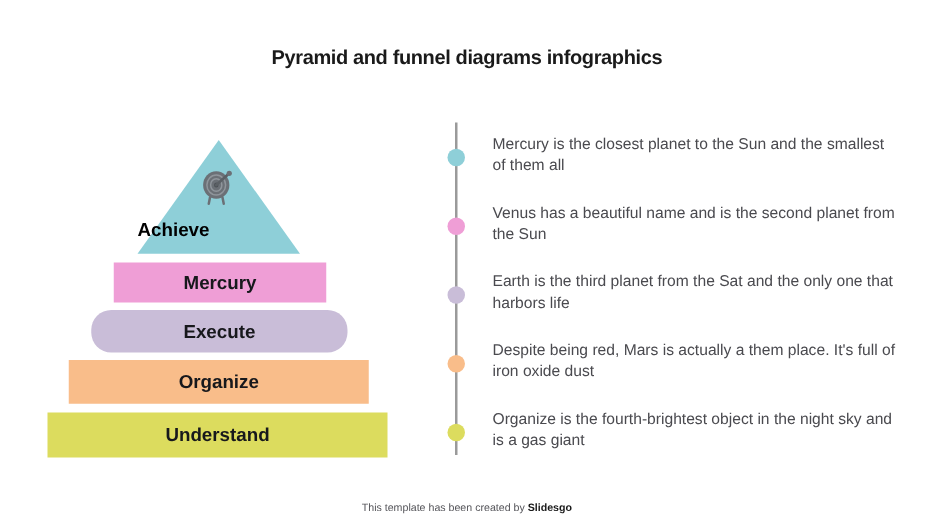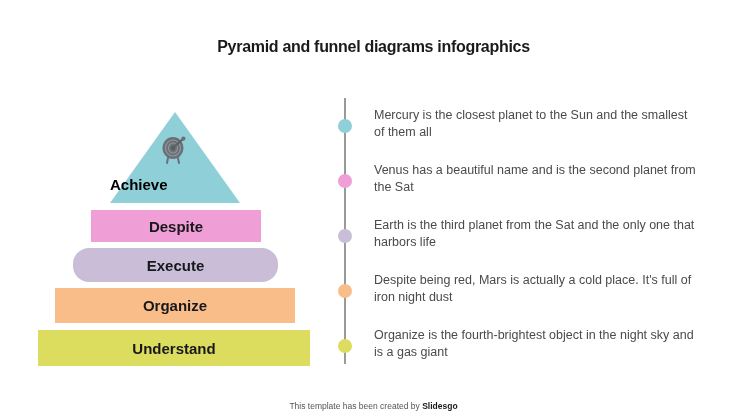--- a/index.html
+++ b/index.html
@@ -73,21 +73,21 @@
     color: #17181c;
   }
   .pyr-bar.b1 { left: 91px; top: 110px; width: 170px; height: 32px; background: #ef9ed6; }
   .pyr-bar.b2 { left: 73px; top: 148px; width: 205px; height: 34px; background: #c9bdd8; border-radius: 16px; }
   .pyr-bar.b3 { left: 55px; top: 188px; width: 240px; height: 35px; background: #f9bd8a; }
   .pyr-bar.b4 { left: 38px; top: 230px; width: 272px; height: 36px; background: #dcdc5e; }
 
   
   #timeline {
     position: absolute;
-    left: 344px;
+    left: 364px;
     top: 98px;
     width: 370px;
     height: 266px;
   }
   #timeline-axis {
     position: absolute;
     left: 0;
     top: 0;
     width: 2px;
     height: 266px;
@@ -151,47 +151,47 @@
       <ellipse cx="15" cy="14" rx="1.8" ry="2" fill="#4d5257"></ellipse>
       <line x1="15" y1="14" x2="25" y2="5" stroke="#5b6065" stroke-width="2.2" stroke-linecap="round"></line>
       <circle cx="25.4" cy="4.6" r="2.1" fill="#6b7076"></circle>
       <line x1="10" y1="24" x2="9" y2="29" stroke="#6b7076" stroke-width="2" stroke-linecap="round"></line>
       <line x1="20" y1="24" x2="21" y2="29" stroke="#6b7076" stroke-width="2" stroke-linecap="round"></line>
     </svg>
   </div>
 
   <div class="pyr-apex-label">Achieve</div>
 
-  <div class="pyr-bar b1" style="background: rgb(239, 158, 214);">Despite</div>
+  <div class="pyr-bar b1" style="background: rgb(239, 158, 214);">Mercury</div>
   <div class="pyr-bar b2" style="background: rgb(201, 189, 216);">Execute</div>
   <div class="pyr-bar b4" style="background: rgb(220, 220, 94);">Understand</div>
   <div class="pyr-bar b3" style="background: rgb(249, 189, 138);">Organize</div>
 </div>
 
 <div id="timeline">
   <div id="timeline-axis"></div>
 
   <div class="tl-item i0">
     <span class="tl-dot" style="background: rgb(142, 207, 216);"></span>
     <div class="tl-text">Mercury is the closest planet to the Sun and the smallest of them all</div>
   </div>
 
   <div class="tl-item i1">
     <span class="tl-dot" style="background: rgb(239, 158, 214);"></span>
-    <div class="tl-text">Venus has a beautiful name and is the second planet from the Sat</div>
+    <div class="tl-text">Venus has a beautiful name and is the second planet from the Sun</div>
   </div>
 
   <div class="tl-item i2">
     <span class="tl-dot" style="background: rgb(201, 189, 216);"></span>
     <div class="tl-text">Earth is the third planet from the Sat and the only one that harbors life</div>
   </div>
 
   <div class="tl-item i3">
     <span class="tl-dot" style="background: rgb(249, 189, 138);"></span>
-    <div class="tl-text">Despite being red, Mars is actually a cold place. It's full of iron night dust</div>
+    <div class="tl-text">Despite being red, Mars is actually a them place. It's full of iron oxide dust</div>
   </div>
 
   <div class="tl-item i4">
     <span class="tl-dot" style="background: rgb(220, 220, 94);"></span>
     <div class="tl-text">Organize is the fourth-brightest object in the night sky and is a gas giant</div>
   </div>
 </div>
 
 <div id="footer">
   <span>This template has been created by </span><b>Slidesgo</b>

